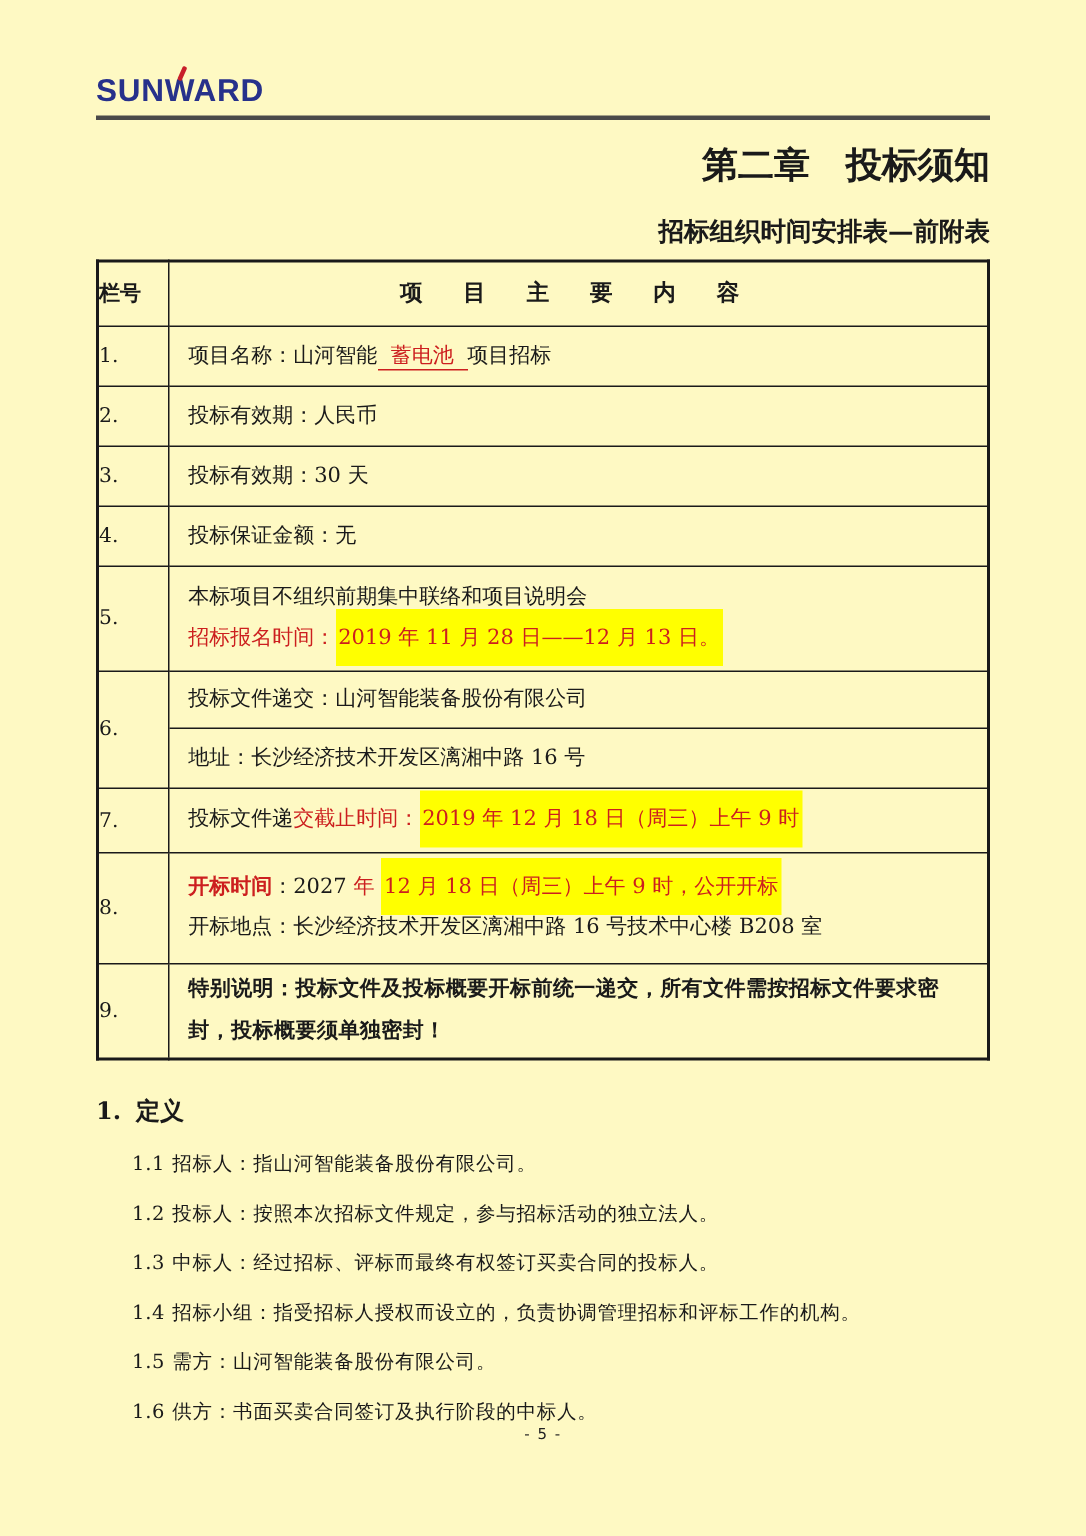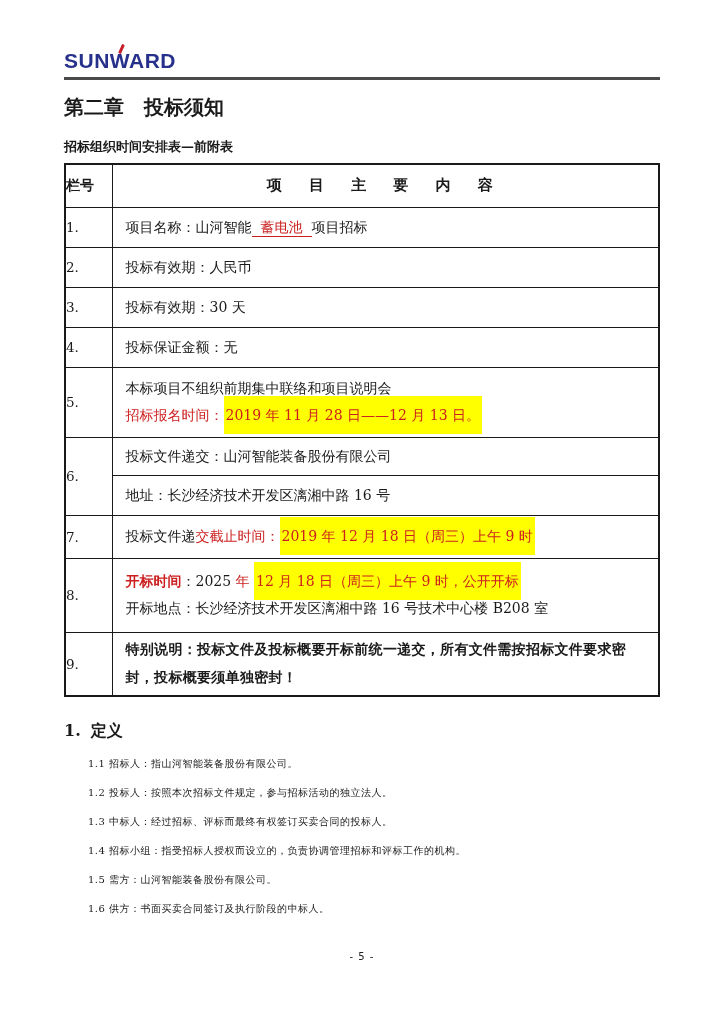--- a/index.html
+++ b/index.html
@@ -1,18 +1,18 @@
 <!DOCTYPE html>
 <html><head>
 <meta charset="utf-8">
 <style>
   * { margin:0; padding:0; box-sizing:border-box; }
   html,body { background:#e8e8e8; }
   .page {
-    width:724px; height:1024px; background:#ffffff; position:relative;
+    width:724px; height:1024px; background:#fef9c3; position:relative;
     margin:0 auto; font-family:"DejaVu Serif","Liberation Serif",serif;
     color:#1a1a1a; overflow:hidden;
   }
   .content { padding:0 64px; }
 
   
   .hdr {
     padding-top:50px; display:flex; justify-content:space-between;
     align-items:flex-end; border-bottom:3px solid #4a4a4a; padding-bottom:6px;
   }
@@ -26,22 +26,22 @@
     background:#c8202a; transform:rotate(24deg); border-radius:1px;
   }
   .co { text-align:right; color:#8b8b8b; }
   .co-cn { font-size:12.5px; font-weight:bold; letter-spacing:1px; line-height:1.2; }
   .co-en {
     font-family:"Liberation Sans","DejaVu Sans",sans-serif;
     font-size:5.5px; letter-spacing:.4px; margin-top:2px;
   }
 
   
-  .title { text-align:left; font-size:20px; font-weight:bold; margin-top:14px; white-space:pre-wrap; }
-  .subtitle { font-size:13px; font-weight:bold; margin-top:17px; }
+  .title { text-align:right; font-size:24px; font-weight:bold; margin-top:14px; white-space:pre-wrap; }
+  .subtitle { font-size:17px; font-weight:bold; margin-top:17px;text-align:right; }
 
   
   table.sched { border-collapse:collapse; width:100%; margin-top:7px; table-layout:fixed; }
   table.sched, table.sched td, table.sched th { border:1.5px solid #1a1a1a; }
   table.sched { border-width:2px; }
   th.h-no, td.cell-no { width:47px; text-align:left; vertical-align:middle;
     font-size:13.5px; font-weight:normal; }
   th.h-no { font-weight:bold; font-size:14px; }
   th.h-content { font-size:15px; font-weight:bold; letter-spacing:11px;
     text-align:center; vertical-align:middle; }
@@ -63,21 +63,21 @@
   .seg.hl { background:#ffff00; padding:11px 2px; }
   .seg.ul { border-bottom:1.6px solid #cc1f1f; padding:0 9px 1px 9px; }
   .seg.bold { font-weight:bold; letter-spacing:.3px; line-height:1.95; }
   .seg.rbold { color:#cc1f1f; font-weight:bold; }
 
   
   .defs { margin-top:24px; }
   .defs-heading { font-size:16px; font-weight:bold; }
   .defs-heading .num { margin-right:10px; }
   .defs-list { margin-top:15px; padding-left:24px; }
-  .def-item { font-size:10px; margin-bottom:15px; letter-spacing:.5px; }
+  .def-item { font-size:13px; margin-bottom:15px; letter-spacing:.5px; }
 
   
   .pageno {
     position:absolute; bottom:62px; left:0; width:100%; text-align:center;
     font-size:10px; letter-spacing:1px; color:#222;
     font-family:"DejaVu Sans","Liberation Sans",sans-serif;
   }
 </style>
 </head>
 <body>
@@ -147,21 +147,21 @@
           </tr>
           <tr>
             <td class="cell-no">7.</td>
             <td class="cell-content">
               <div class="line"><span class="seg">投标文件递</span><span class="seg red">交截止时间：</span><span class="seg red hl">2019 年 12 月 18 日（周三）上午 9 时</span></div>
             </td>
           </tr>
           <tr>
             <td class="cell-no">8.</td>
             <td class="cell-content">
-              <div class="line"><span class="seg rbold">开标时间</span><span class="seg">：2025 </span><span class="seg red">年 </span><span class="seg red hl">12 月 18 日（周三）上午 9 时，公开开标</span></div>
+              <div class="line"><span class="seg rbold">开标时间</span><span class="seg">：2027 </span><span class="seg red">年 </span><span class="seg red hl">12 月 18 日（周三）上午 9 时，公开开标</span></div>
               <div class="line"><span class="seg">开标地点：长沙经济技术开发区漓湘中路 16 号技术中心楼 B208 室</span></div>
             </td>
           </tr>
           <tr>
             <td class="cell-no">9.</td>
             <td class="cell-content">
               <div class="line"><span class="seg bold">特别说明：投标文件及投标概要开标前统一递交，所有文件需按招标文件要求密封，投标概要须单独密封！</span></div>
             </td>
           </tr>
         </tbody>

